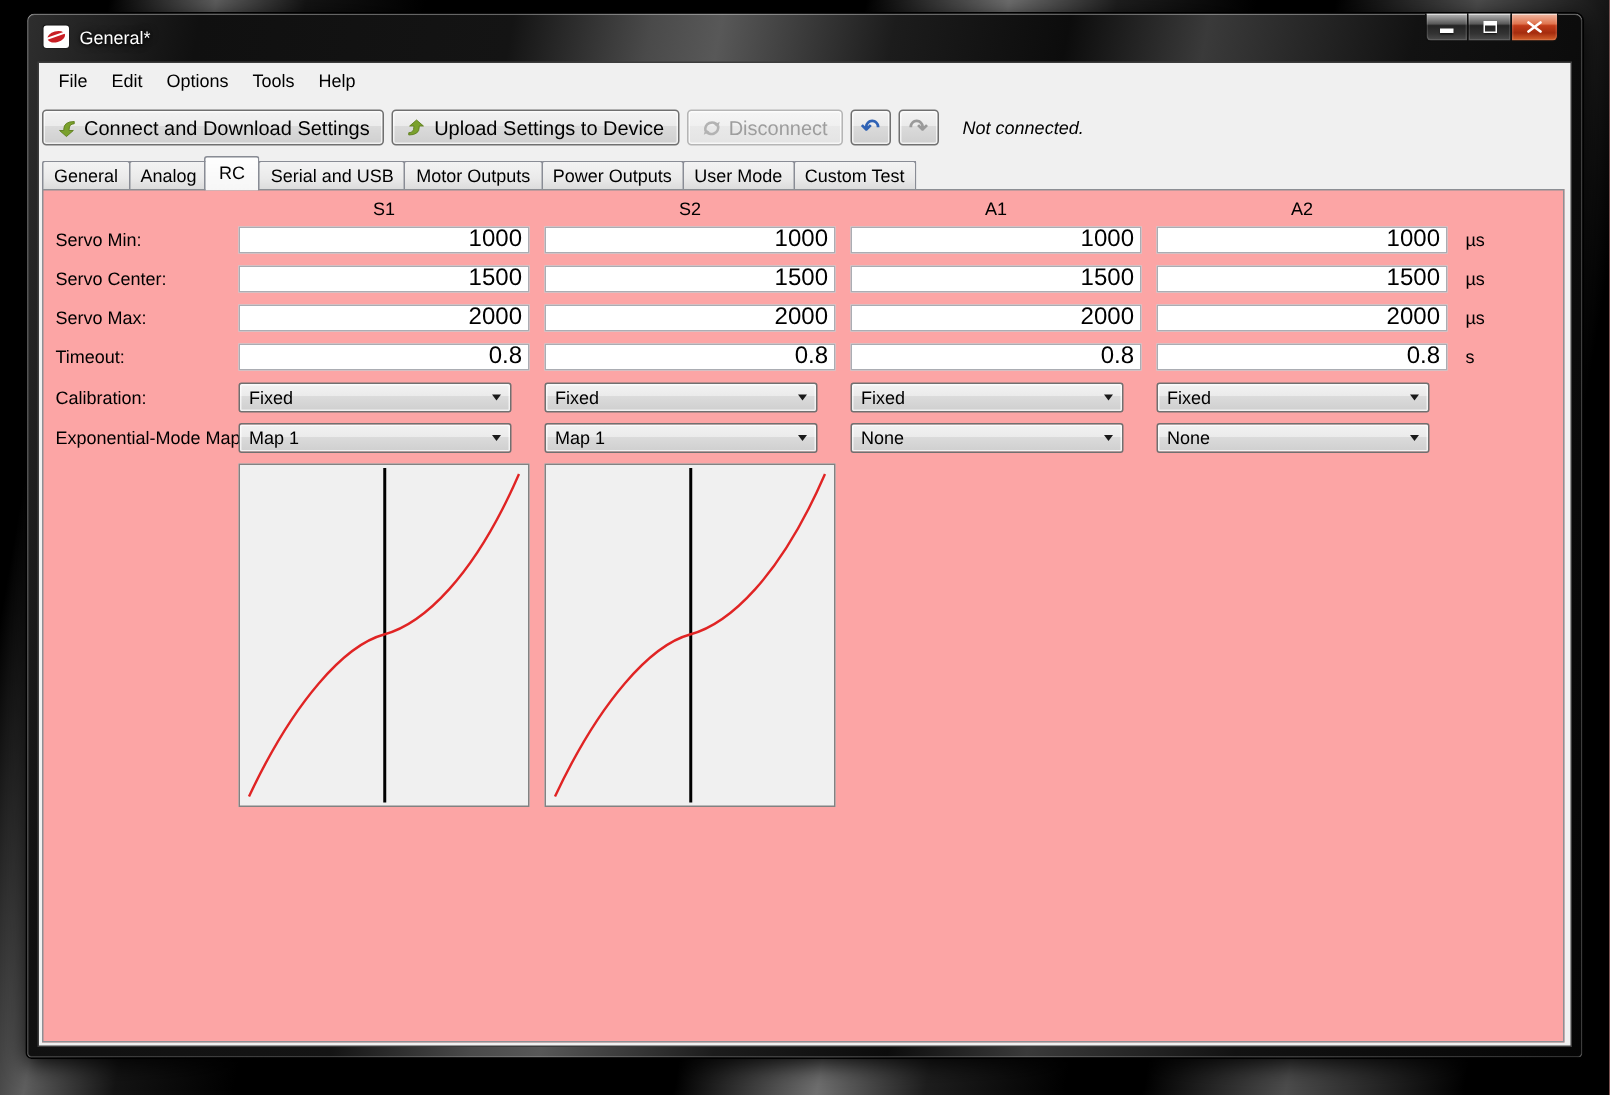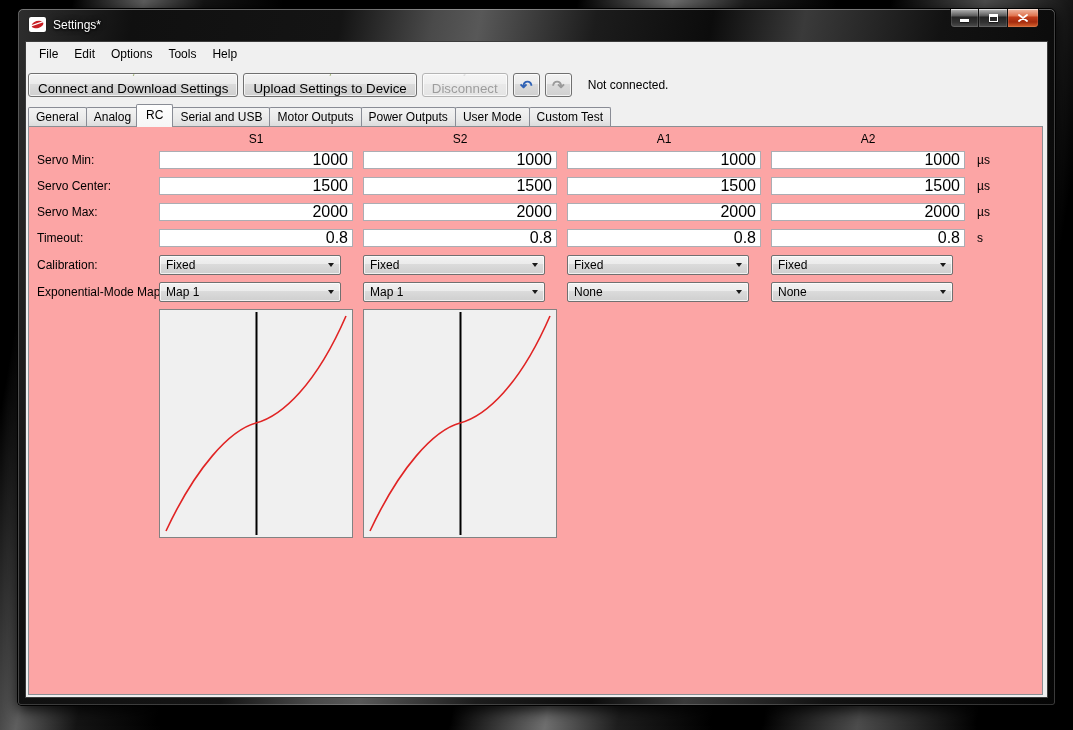--- a/index.html
+++ b/index.html
@@ -53,30 +53,29 @@
   }
   .menubar { height:24px; display:flex; align-items:center; padding-left:5px; }
   .menu-item { padding:0 8px; }
 
   .toolbar { height:38px; display:flex; align-items:center; padding:0 0 0 2px; gap:5px; }
   .tb-btn {
     height:24px; display:inline-flex; align-items:center; gap:5px; padding:0 9px;
     border:1px solid #707070; border-radius:3px;
     background:linear-gradient(#f2f2f2, #ebebeb 45%, #dbdbdb 46%, #cfcfcf);
     box-shadow: inset 0 0 0 1px rgba(255,255,255,.7);
-    flex-direction: column;
   }
   .tb-btn.disabled {
     border-color:#b5b5b5; color:#9d9d9d;
     background:linear-gradient(#f5f5f5, #f0f0f0 45%, #e9e9e9 46%, #e4e4e4);
   }
   .tb-sq { width:27px; justify-content:center; padding:0; }
   .undo-glyph { font-size:15px; font-weight:bold; color:#2f62b5; line-height:1; }
   .redo-glyph { font-size:15px; font-weight:bold; color:#9a9a9a; line-height:1; }
-  .status-text { margin-left:11px; }
+  .status-text { margin-left:11px;font-style:italic; }
 
   .combo {
     height:22px; border:1px solid #707070; border-radius:2px;
     background:linear-gradient(#f2f2f2, #ebebeb 45%, #dbdbdb 46%, #cfcfcf);
     display:inline-flex; align-items:center; justify-content:space-between;
     padding:0 6px; box-shadow: inset 0 0 0 1px rgba(255,255,255,.7);
   }
   .combo-device { width:144px; }
   .combo-arrow { width:0; height:0; border-left:3.5px solid transparent; border-right:3.5px solid transparent; border-top:4px solid #1a1a1a; margin-left:6px; }
 
@@ -129,21 +128,21 @@
 
 <div class="window">
   <div class="titlebar">
     <div class="title-left">
       <span class="app-icon">
         <svg class="icon-svg" width="13" height="11" viewBox="0 0 13 11">
           <ellipse cx="6.5" cy="5.5" rx="6" ry="3.6" fill="#c81e24" transform="rotate(-16 6.5 5.5)"></ellipse>
           <path d="M0 7 L13 2.4" stroke="#fff" stroke-width="1.3" fill="none"></path>
         </svg>
       </span>
-      <span class="title-text">Settings*</span>
+      <span class="title-text">General*</span>
     </div>
     <div class="caption-buttons">
       <div class="cap-btn cap-min">
         <span class="glyph-min"></span>
       </div>
       <div class="cap-btn">
         <span class="glyph-max"></span>
       </div>
       <div class="cap-btn cap-close">
         <svg class="icon-svg" width="10" height="8" viewBox="0 0 10 8">

